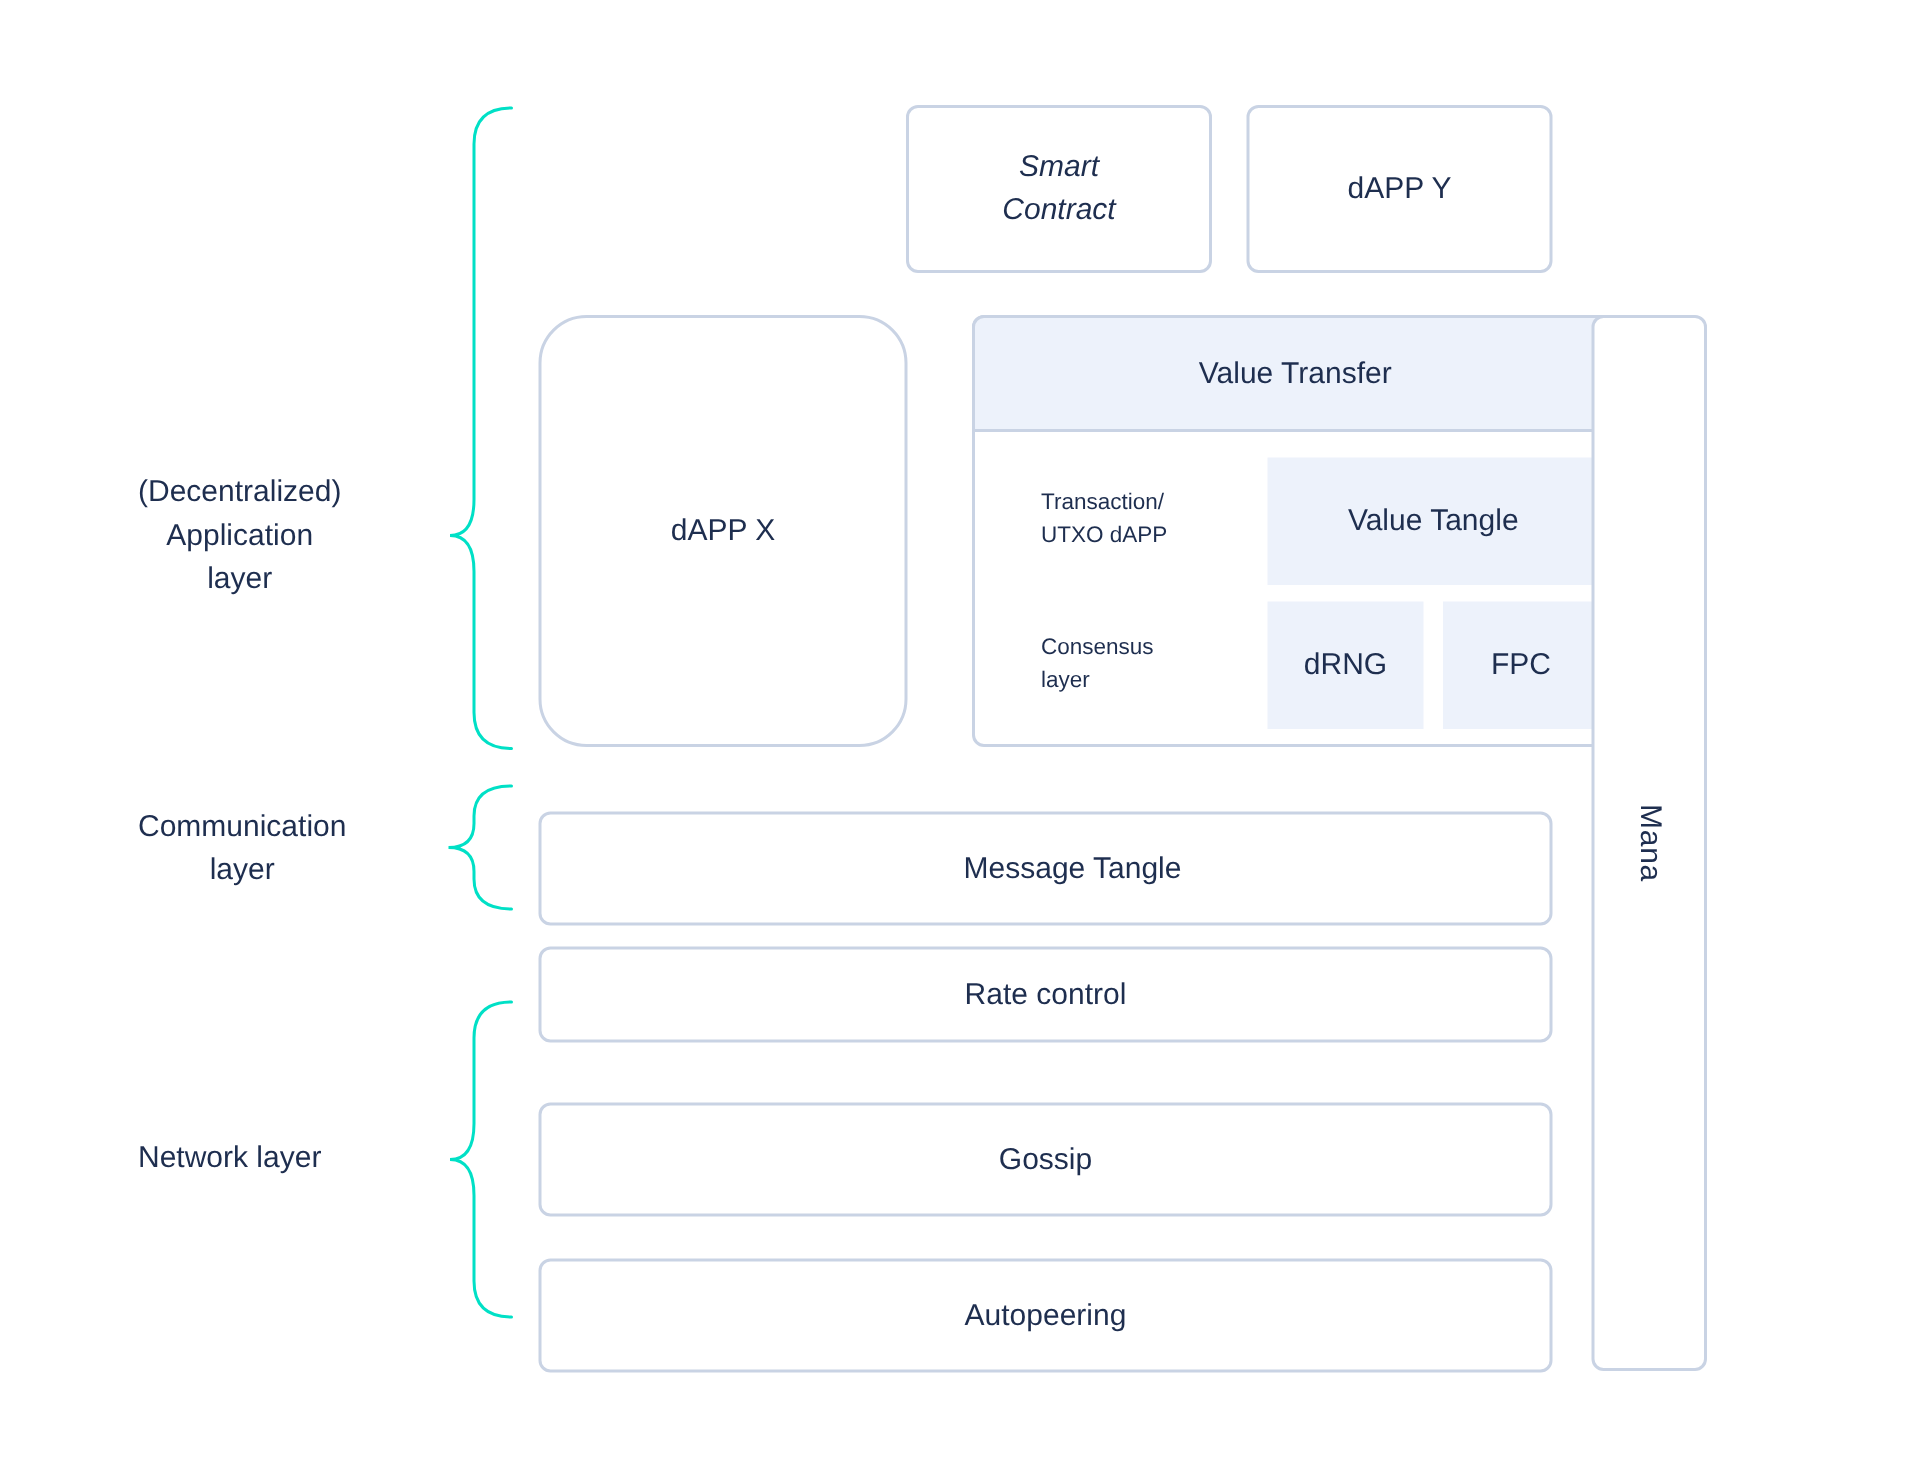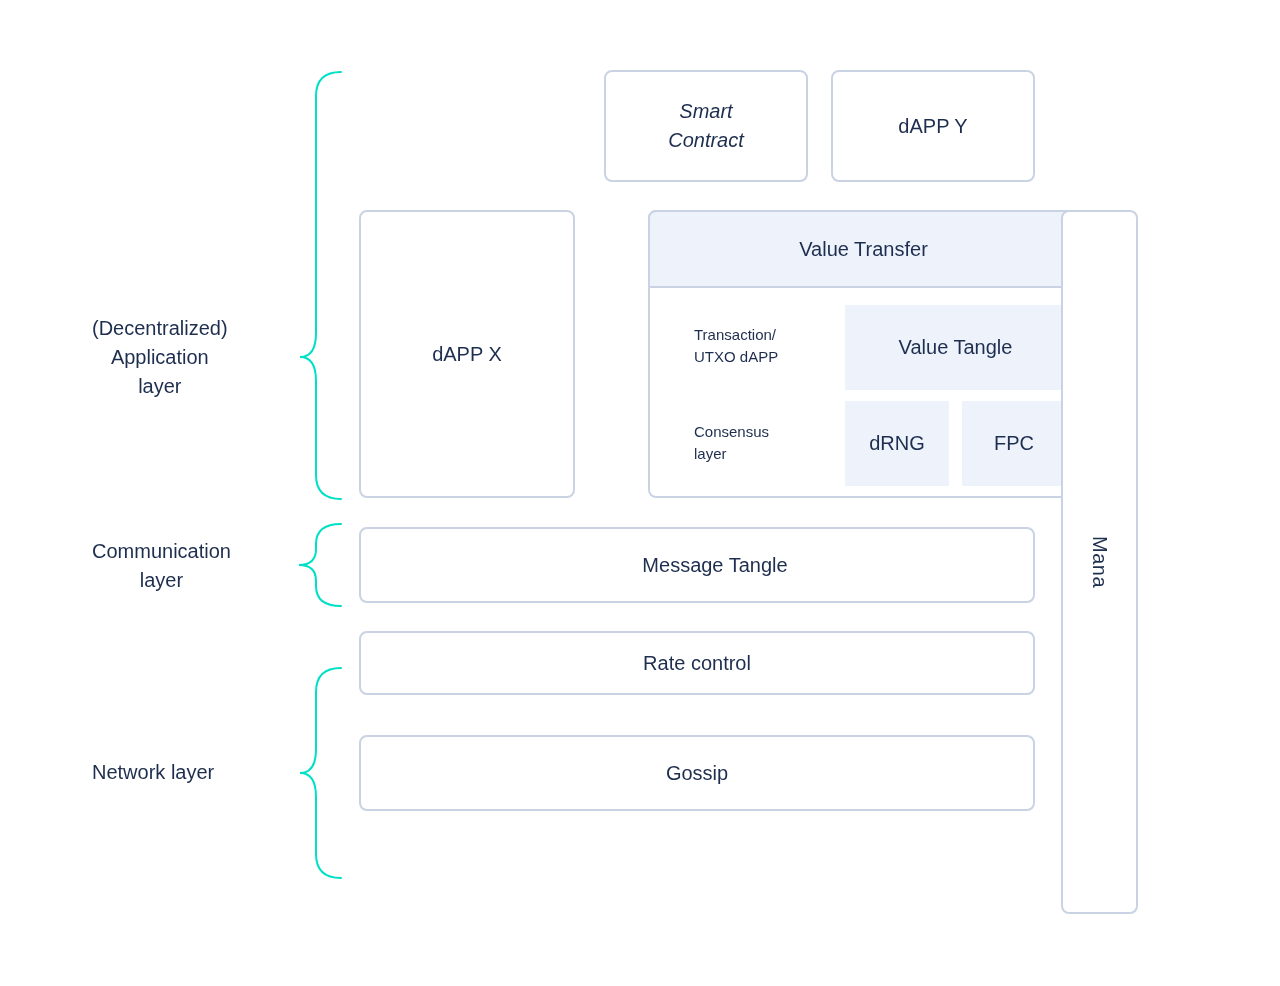--- a/index.html
+++ b/index.html
@@ -76,37 +76,38 @@
 Application
 layer</div>
   <div class="side-label" style="top:537px;">Communication
 layer</div>
   <div class="side-label" style="top:758px;">Network layer</div>
 
   <div class="box" style="left:604px;top:70px;width:204px;height:112px;font-style:italic;">Smart
 Contract</div>
   <div class="box" style="left:831px;top:70px;width:204px;height:112px;text-align:right;">dAPP Y</div>
 
-  <div class="box" style="left:359px;top:210px;width:216px;height:288px;">dAPP X</div>
+  <div class="box" style="left:359px;top:210px;width:246px;height:288px;border-radius:32px;">dAPP X</div>
 
   <div class="panel" style="left:604px;top:210px;width:431px;height:288px;margin-left:44px;">
     <div class="panel-header">Value Transfer</div>
 
     <div class="sub-label" style="left:44px;top:112px;">Transaction/
 UTXO dAPP</div>
     <div class="chip" style="left:195px;top:93px;width:221px;height:85px;">Value Tangle</div>
 
     <div class="sub-label" style="left:44px;top:209px;">Consensus
 layer</div>
     <div class="chip" style="left:195px;top:189px;width:104px;height:85px;">dRNG</div>
     <div class="chip" style="left:312px;top:189px;width:104px;height:85px;text-align:center;">FPC</div>
   </div>
 
-  <div class="box" style="left:359px;top:527px;width:676px;height:76px;padding-left:36px;">Message Tangle</div>
+  <div class="box" style="left:359px;top:541px;width:676px;height:76px;padding-left:36px;">Message Tangle</div>
 
   <div class="box" style="left:359px;top:631px;width:676px;height:64px;">Rate control</div>
   <div class="box" style="left:359px;top:735px;width:676px;height:76px;">Gossip</div>
+  <div class="box" style="left:359px;top:839px;width:676px;height:76px;">Autopeering</div>
 
   <div class="box" style="left:1061px;top:210px;width:77px;height:704px;">
     <span class="v-text">Mana</span>
   </div>
 
 </div>
 
 </body></html>

